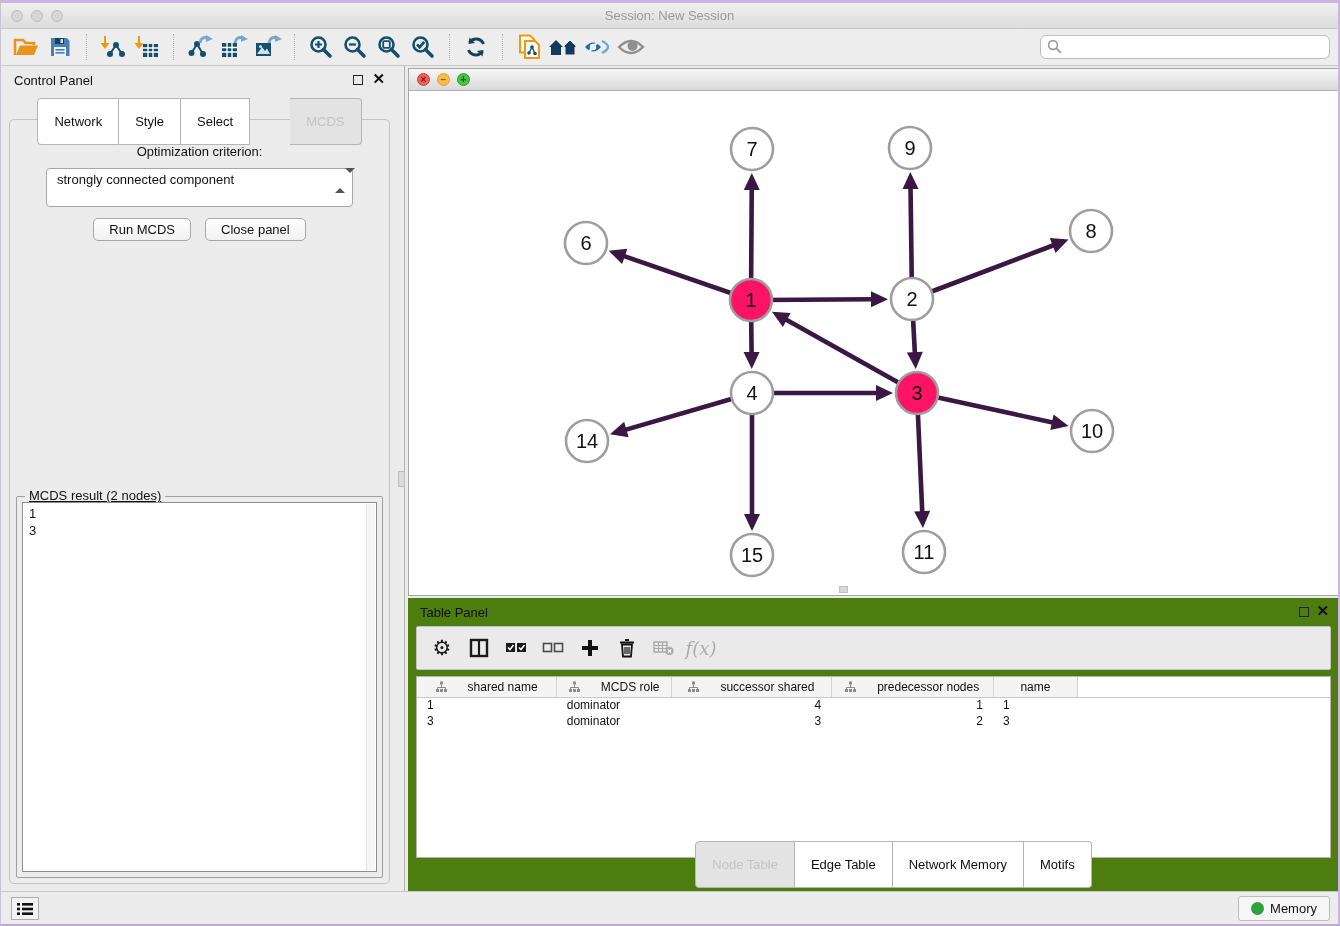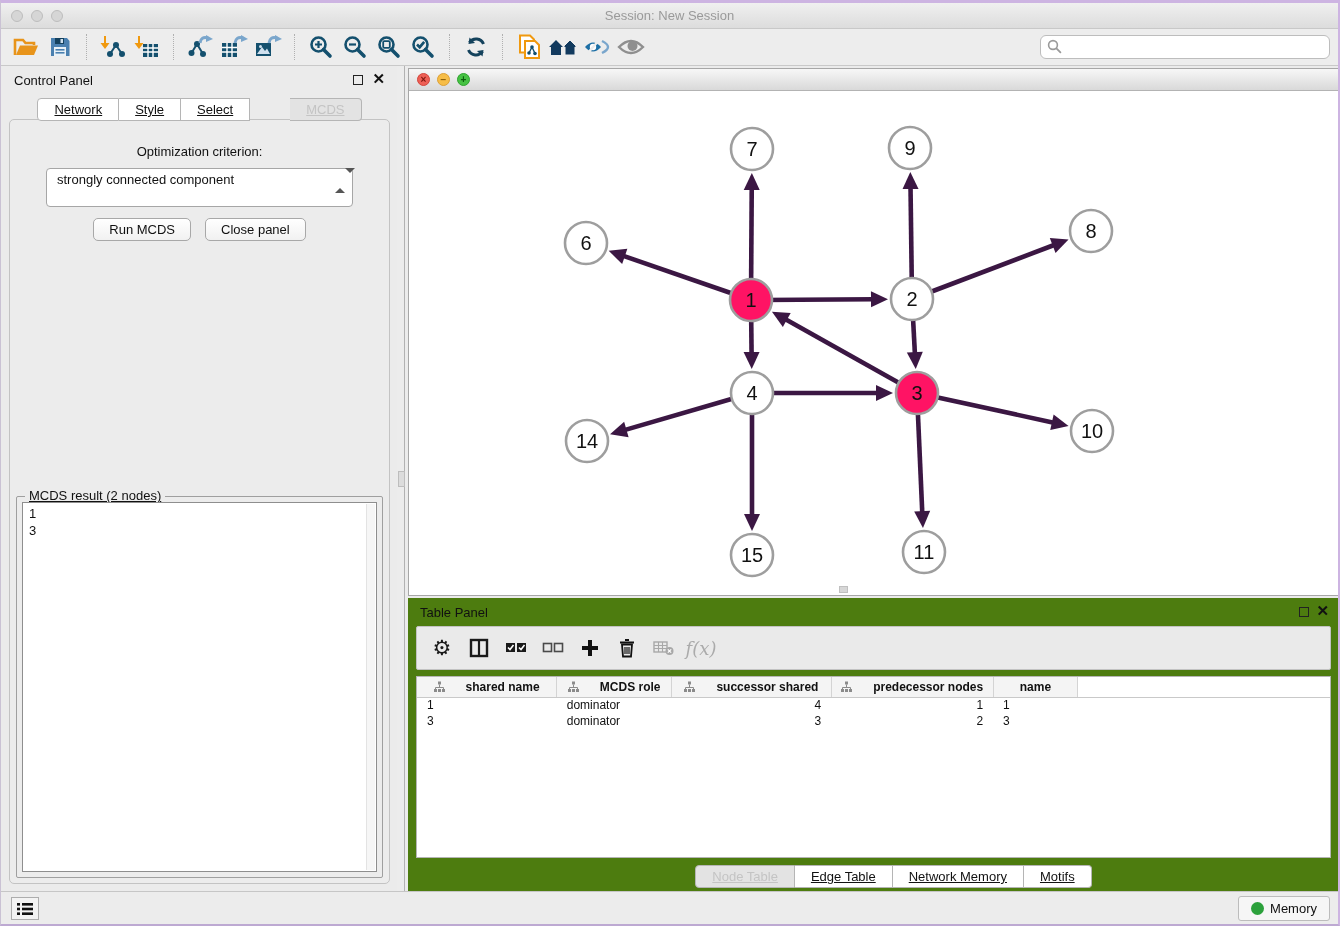--- a/index.html
+++ b/index.html
@@ -37,22 +37,22 @@
   
   .control-panel{
     position:absolute; left:1px; top:63px; width:395px; height:828px; background:#ebebeb;
   }
   .panel-head{ position:relative; height:28px; }
   .panel-title{ position:absolute; left:12px; top:7px; font-size:13px; color:#111; }
   .float-ico{ position:absolute; width:10px; height:10px; border:1.6px solid #222; top:9px; }
   .close-ico{ position:absolute; top:4px; font-size:15px; font-weight:bold; color:#111; line-height:18px; }
   .cp-float{ right:34px; } .cp-close{ right:12px; }
   .cp-tabs{ position:absolute; left:0; right:0; top:32px; display:flex; justify-content:center; z-index:2; }
-  .seg-tab{ background:#fff; border:1px solid #b5b5b5; border-left:none; padding:3px 16px;
-    font-size:13px; color:#111;text-decoration:underline; }
+  .seg-tab{ background:#fff; border:1px solid #b5b5b5; border-left:none; padding:15px 16px;
+    font-size:13px; color:#111; }
   .seg-tab:first-child{ border-left:1px solid #b5b5b5; border-radius:4px 0 0 4px; }
   .seg-tab:last-child{ border-radius:0 4px 4px 0; }
   .seg-tab.sel-gray{ background:#e3e3e3; color:#c4c4c4;margin-left:40px; }
   .cp-content{
     position:absolute; left:7px; right:7px; top:53px; bottom:10px;
     border:1px solid #c3c3c3; border-radius:5px; background:#ececec;
   }
   .opt-label{ text-align:center; margin-top:24px; font-size:13px; color:#111; }
   .dd{ position:relative; margin:9px 36px 0 36px; height:39px; background:#fff;
     border:1px solid #a6a6a6; border-radius:4px; font-size:13px; color:#111;
@@ -99,21 +99,21 @@
   .tp-toolbar{ position:absolute; left:8px; right:8px; top:28px; height:44px; background:#eaeaea;
     border:1px solid #c2c2c2; border-radius:2px; display:flex; align-items:center; padding:0 10px; gap:7px; }
   .tp-btn{ width:30px; height:30px; display:flex; align-items:center; justify-content:center; }
   .gear-glyph{ font-size:21px; color:#1a1a1a; line-height:22px; }
   .fx-glyph{ font-family:"DejaVu Serif", serif; font-style:italic; font-size:18px; color:#ababab; }
   .tp-table{ position:absolute; left:8px; right:8px; top:78px; height:182px; background:#fff;
     border:1px solid #b5b5b5; overflow:hidden; }
   table.grid{ border-collapse:collapse; table-layout:fixed; font-size:12px; color:#111; }
   table.grid th{ height:20px; background:#f4f4f4; border-right:1px solid #d4d4d4;
     border-bottom:1px solid #c9c9c9; font-weight:normal; font-size:12px; position:relative; text-align:center; }
-  table.grid th .hdr-inner{ display:flex; align-items:center; justify-content:center; gap:21px;font-weight:bold; }
+  table.grid th .hdr-inner{ display:flex; align-items:center; justify-content:center; gap:21px; }
   table.grid td{ height:16px; padding:0 10px; white-space:nowrap; overflow:hidden; }
   td.num-r{ text-align:right; }
   .tp-tabs{ position:absolute; left:0; right:0; bottom:6px; display:flex; justify-content:center; }
   
   .statusbar{ position:absolute; left:0; right:0; bottom:0; height:33px; background:#ececec;
     border-top:1px solid #c6c6c6; }
   .sb-left-btn{ position:absolute; left:10px; top:5px; width:28px; height:23px;
     background:#f3f3f3; border:1px solid #adadad; display:flex; align-items:center; justify-content:center; }
   .sb-mem-btn{ position:absolute; right:8px; top:4px; height:25px; background:#f6f6f6;
     border:1px solid #bcbcbc; border-radius:3px; display:flex; align-items:center; gap:6px;

